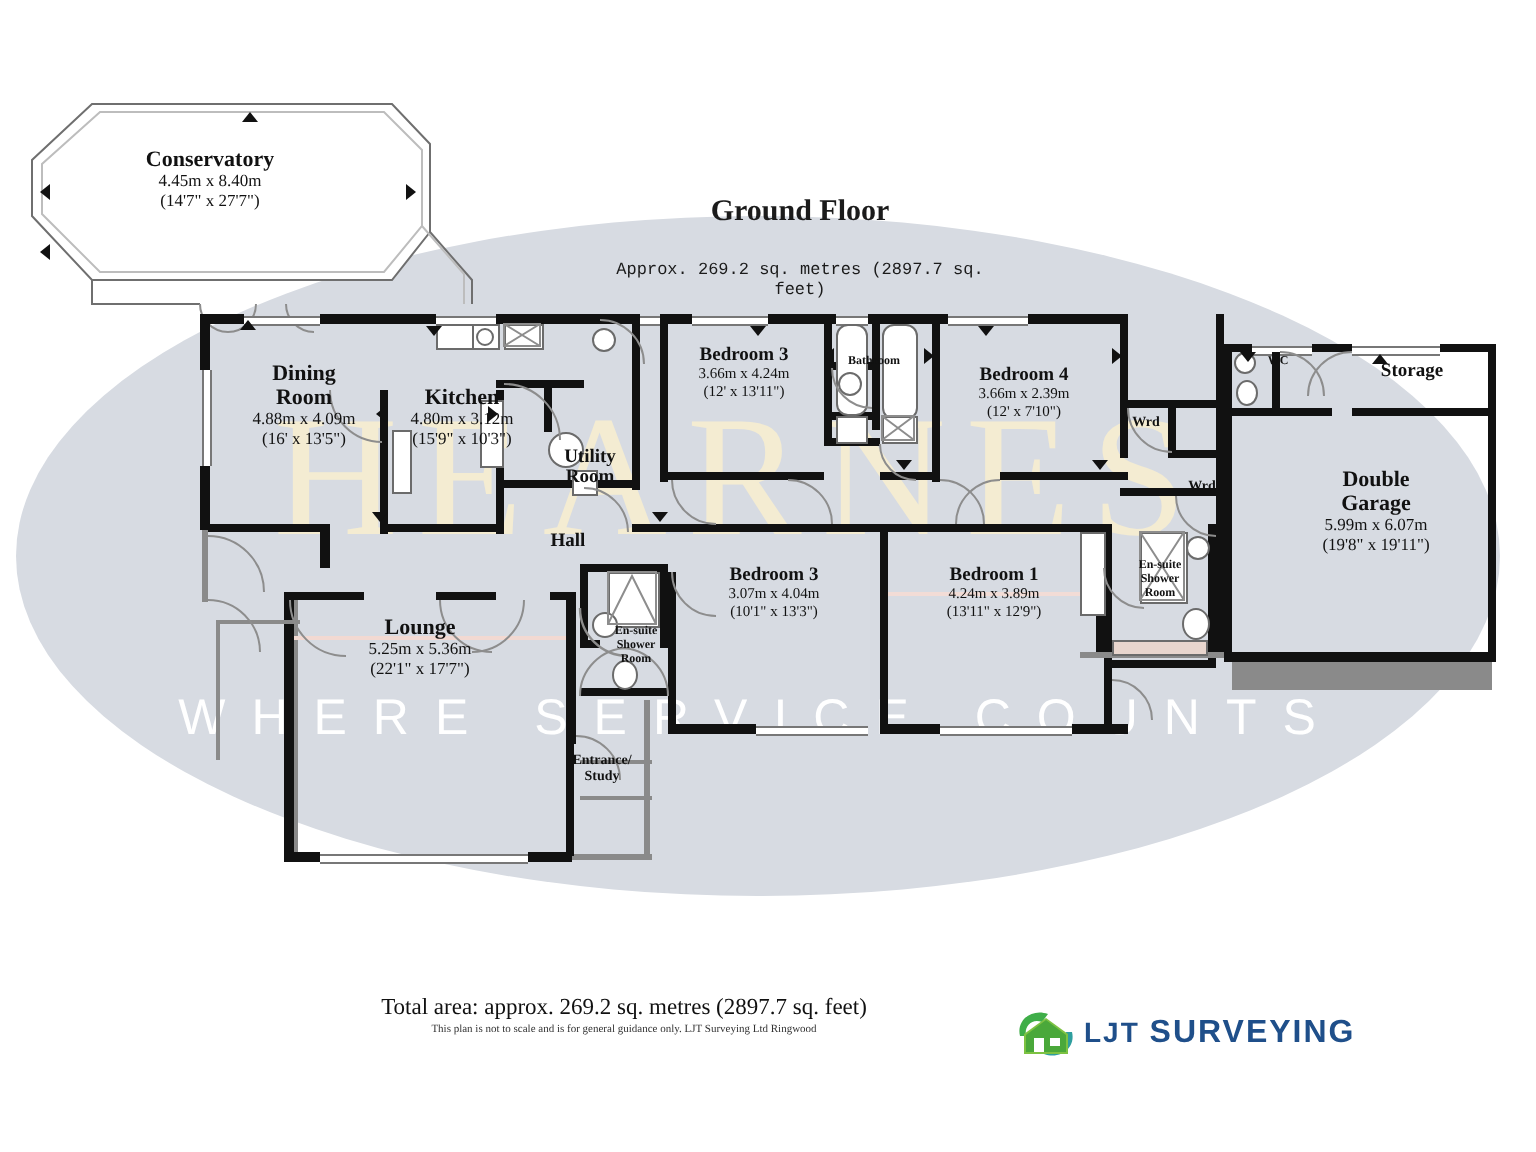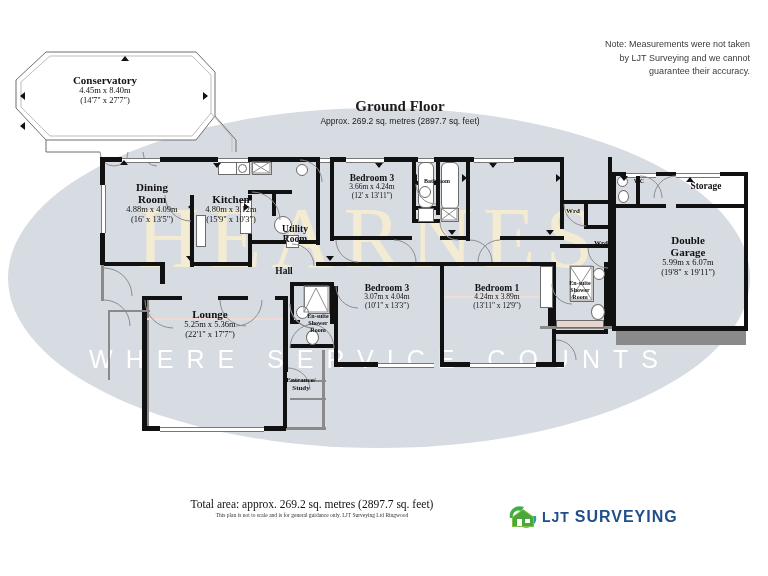--- a/index.html
+++ b/index.html
@@ -16,21 +16,21 @@
     color:#f4ecd2;font-weight:400;line-height:1;user-select:none;}
   .wm-tag{position:absolute;left:60px;top:345px;width:640px;text-align:center;
     font-family:"Liberation Sans",sans-serif;font-size:25px;letter-spacing:13px;
     color:#ffffff;user-select:none;}
 
   
   .note{position:absolute;right:18px;top:38px;text-align:right;
     font-family:"Liberation Sans",sans-serif;font-size:9px;color:#3b3b3b;line-height:1.5;}
   .floor-title{position:absolute;left:300px;top:98px;width:200px;text-align:center;}
   .floor-title .ft-main{font-family:"Liberation Serif",serif;font-size:15px;font-weight:bold;color:#1b1b1b;}
-  .floor-title .ft-sub{font-family:Liberation Sans, sans-serif;font-size:8.5px;color:#1b1b1b;margin-top:1px;}
+  .floor-title .ft-sub{font-family:Liberation Mono, monospace;font-size:8.5px;color:#1b1b1b;margin-top:15px;}
 
   
   .footer{position:absolute;left:0;top:498px;width:624px;text-align:center;}
   .foot-total{font-family:"Liberation Serif",serif;font-size:11.5px;color:#111;}
   .foot-small{font-family:"Liberation Serif",serif;font-size:5.5px;color:#333;margin-top:2px;}
   .logo-wrap{position:absolute;left:508px;top:504px;display:flex;align-items:center;gap:4px;}
   .logo-text{font-family:"Liberation Sans",sans-serif;font-size:14px;font-weight:bold;
     letter-spacing:1px;color:#1f4f8a;}
   .logo-text .sm{font-size:16px;}
 
@@ -61,25 +61,20 @@
 </head>
 <body>
 
 <div id="stage">
 
   <div class="bg-ellipse"></div>
 
   <div class="wm-hearnes">HEARNES</div>
   <div class="wm-tag">WHERE SERVICE COUNTS</div>
 
-  <div class="note">
-    <div>Note: Measurements were not taken</div>
-    <div>by LJT Surveying and we cannot</div>
-    <div>guarantee their accuracy.</div>
-  </div>
 
   <div class="floor-title">
     <div class="ft-main">Ground Floor</div>
     <div class="ft-sub">Approx. 269.2 sq. metres (2897.7 sq. feet)</div>
   </div>
 
   <div>
     <svg class="arcs" viewBox="0 0 768 576">
       <polygon points="46,52 196,52 215,72 215,116 196,140 46,140 16,108 16,80" fill="#ffffff" stroke="#6f6f6f" stroke-width="1"></polygon>
       <polygon points="50,56 192,56 211,75 211,113 192,136 50,136 21,107 21,82" fill="#ffffff" stroke="#bdbdbd" stroke-width="1"></polygon>
@@ -332,20 +327,25 @@
   <div class="label l-mid" style="left:330px;top:173px;width:84px;">
     <span class="nm">Bedroom 3</span>
     <span class="dm">3.66m x 4.24m</span>
     <span class="dm">(12' x 13'11")</span>
   </div>
 
   <div class="label l-xs" style="left:416px;top:178px;width:42px;">
     <span class="nm">Bathroom</span>
   </div>
 
+  <div class="label l-mid" style="left:470px;top:183px;width:84px;">
+    <span class="nm">Bedroom 4</span>
+    <span class="dm">3.66m x 2.39m</span>
+    <span class="dm">(12' x 7'10")</span>
+  </div>
 
   <div class="label l-xs" style="left:626px;top:178px;width:26px;">
     <span class="nm">WC</span>
   </div>
 
   <div class="label l-mid" style="left:676px;top:181px;width:60px;">
     <span class="nm">Storage</span>
   </div>
 
   <div class="label l-sm" style="left:560px;top:207px;width:26px;">

